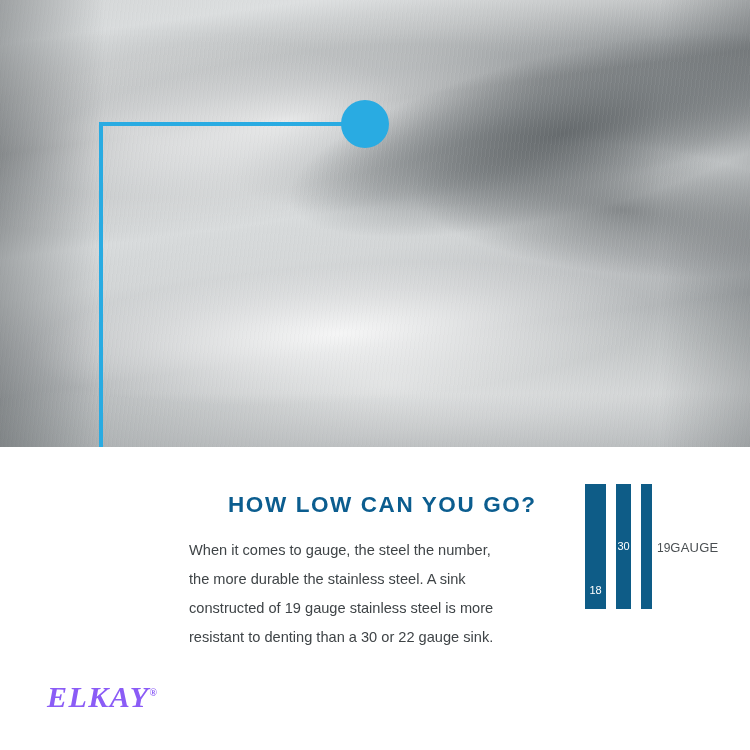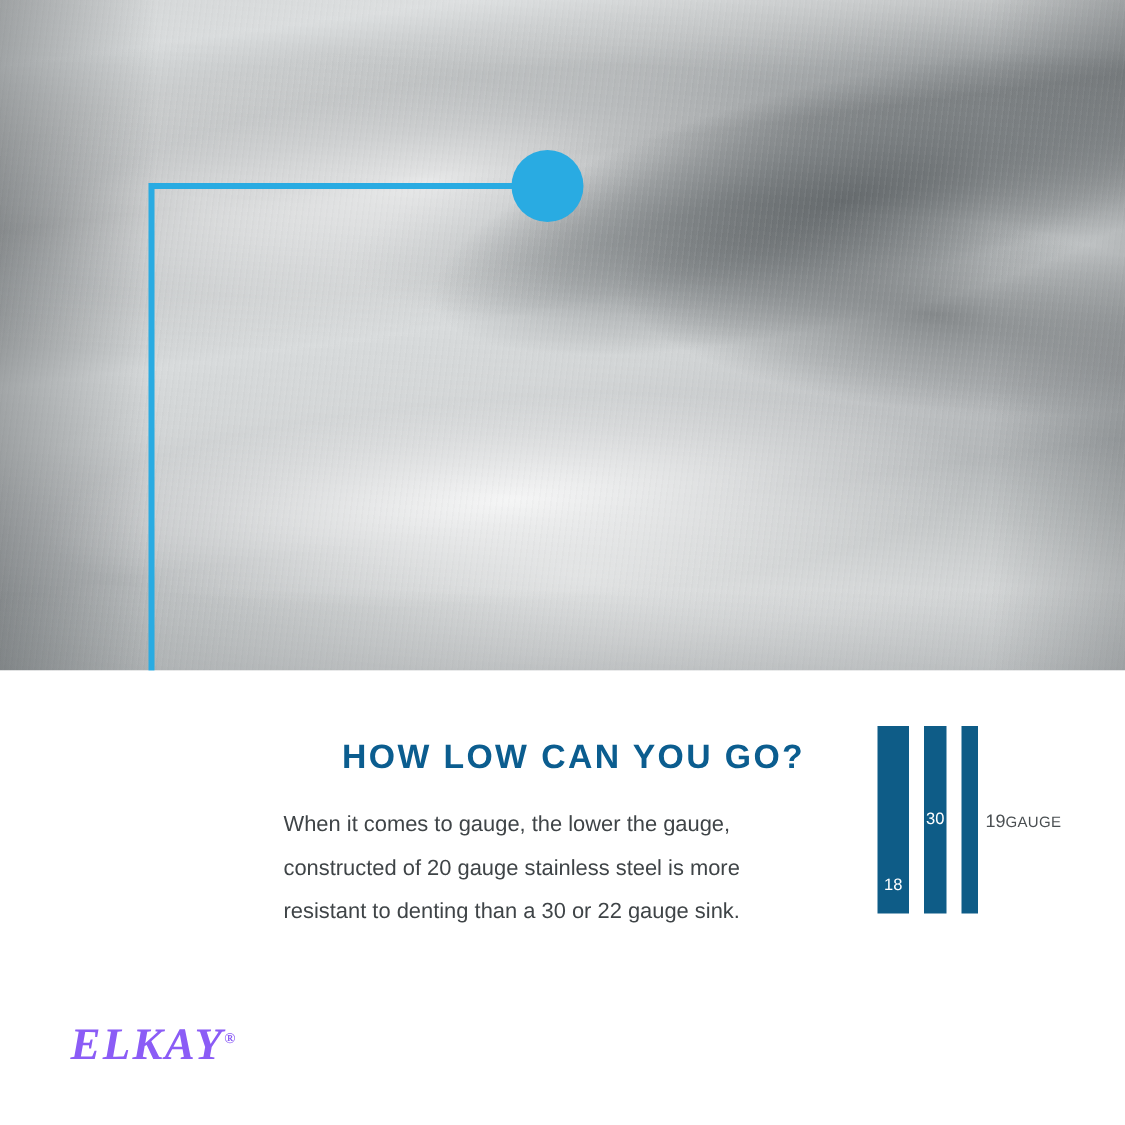--- a/index.html
+++ b/index.html
@@ -187,21 +187,21 @@
   .bar-label.l18 { left: 0px;  width: 21px; margin-top: 44px; }
   .bar-label.l20 { left: 31px; width: 15px; }
   .bar-label.l22 {
     left: 72px;
     color: #4a4f52;
     font-size: 12px;
     width: auto;
     white-space: nowrap;
   }
   .bar-label.l22 .gauge-word {
-    font-size: 10px;
+    font-size: 13px;
     letter-spacing: 0.2px;
   }
 
   
   .logo {
     position: absolute;
     left: 47px;
     top: 680px;
     color: #8b5cf6;
     font-family: "Liberation Serif", serif;
@@ -253,22 +253,23 @@
       <path d="M115,533.5 l-2.4,3"></path>
       <path d="M125,542 l-3.5,1.6"></path>
     </g>
   </svg>
 
   <div class="lower">
 
     <div class="headline">HOW LOW CAN YOU GO?</div>
 
     <div class="body-copy">
-      <span class="line">When it comes to gauge, the lower the gauge,</span>
-      <span class="line">constructed of 20 gauge stainless steel is more</span>
+      <span class="line">When it comes to gauge, the steel the number,</span>
+      <span class="line">the more durable the stainless steel. A sink</span>
+      <span class="line">constructed of 19 gauge stainless steel is more</span>
       <span class="line">resistant to denting than a 30 or 22 gauge sink.</span>
     </div>
 
     <div class="bars">
       <div class="bar b18"></div>
       <div class="bar b20"></div>
       <div class="bar b22"></div>
       <div class="bar-label l18">18</div>
       <div class="bar-label l20">30</div>
       <div class="bar-label l22">

